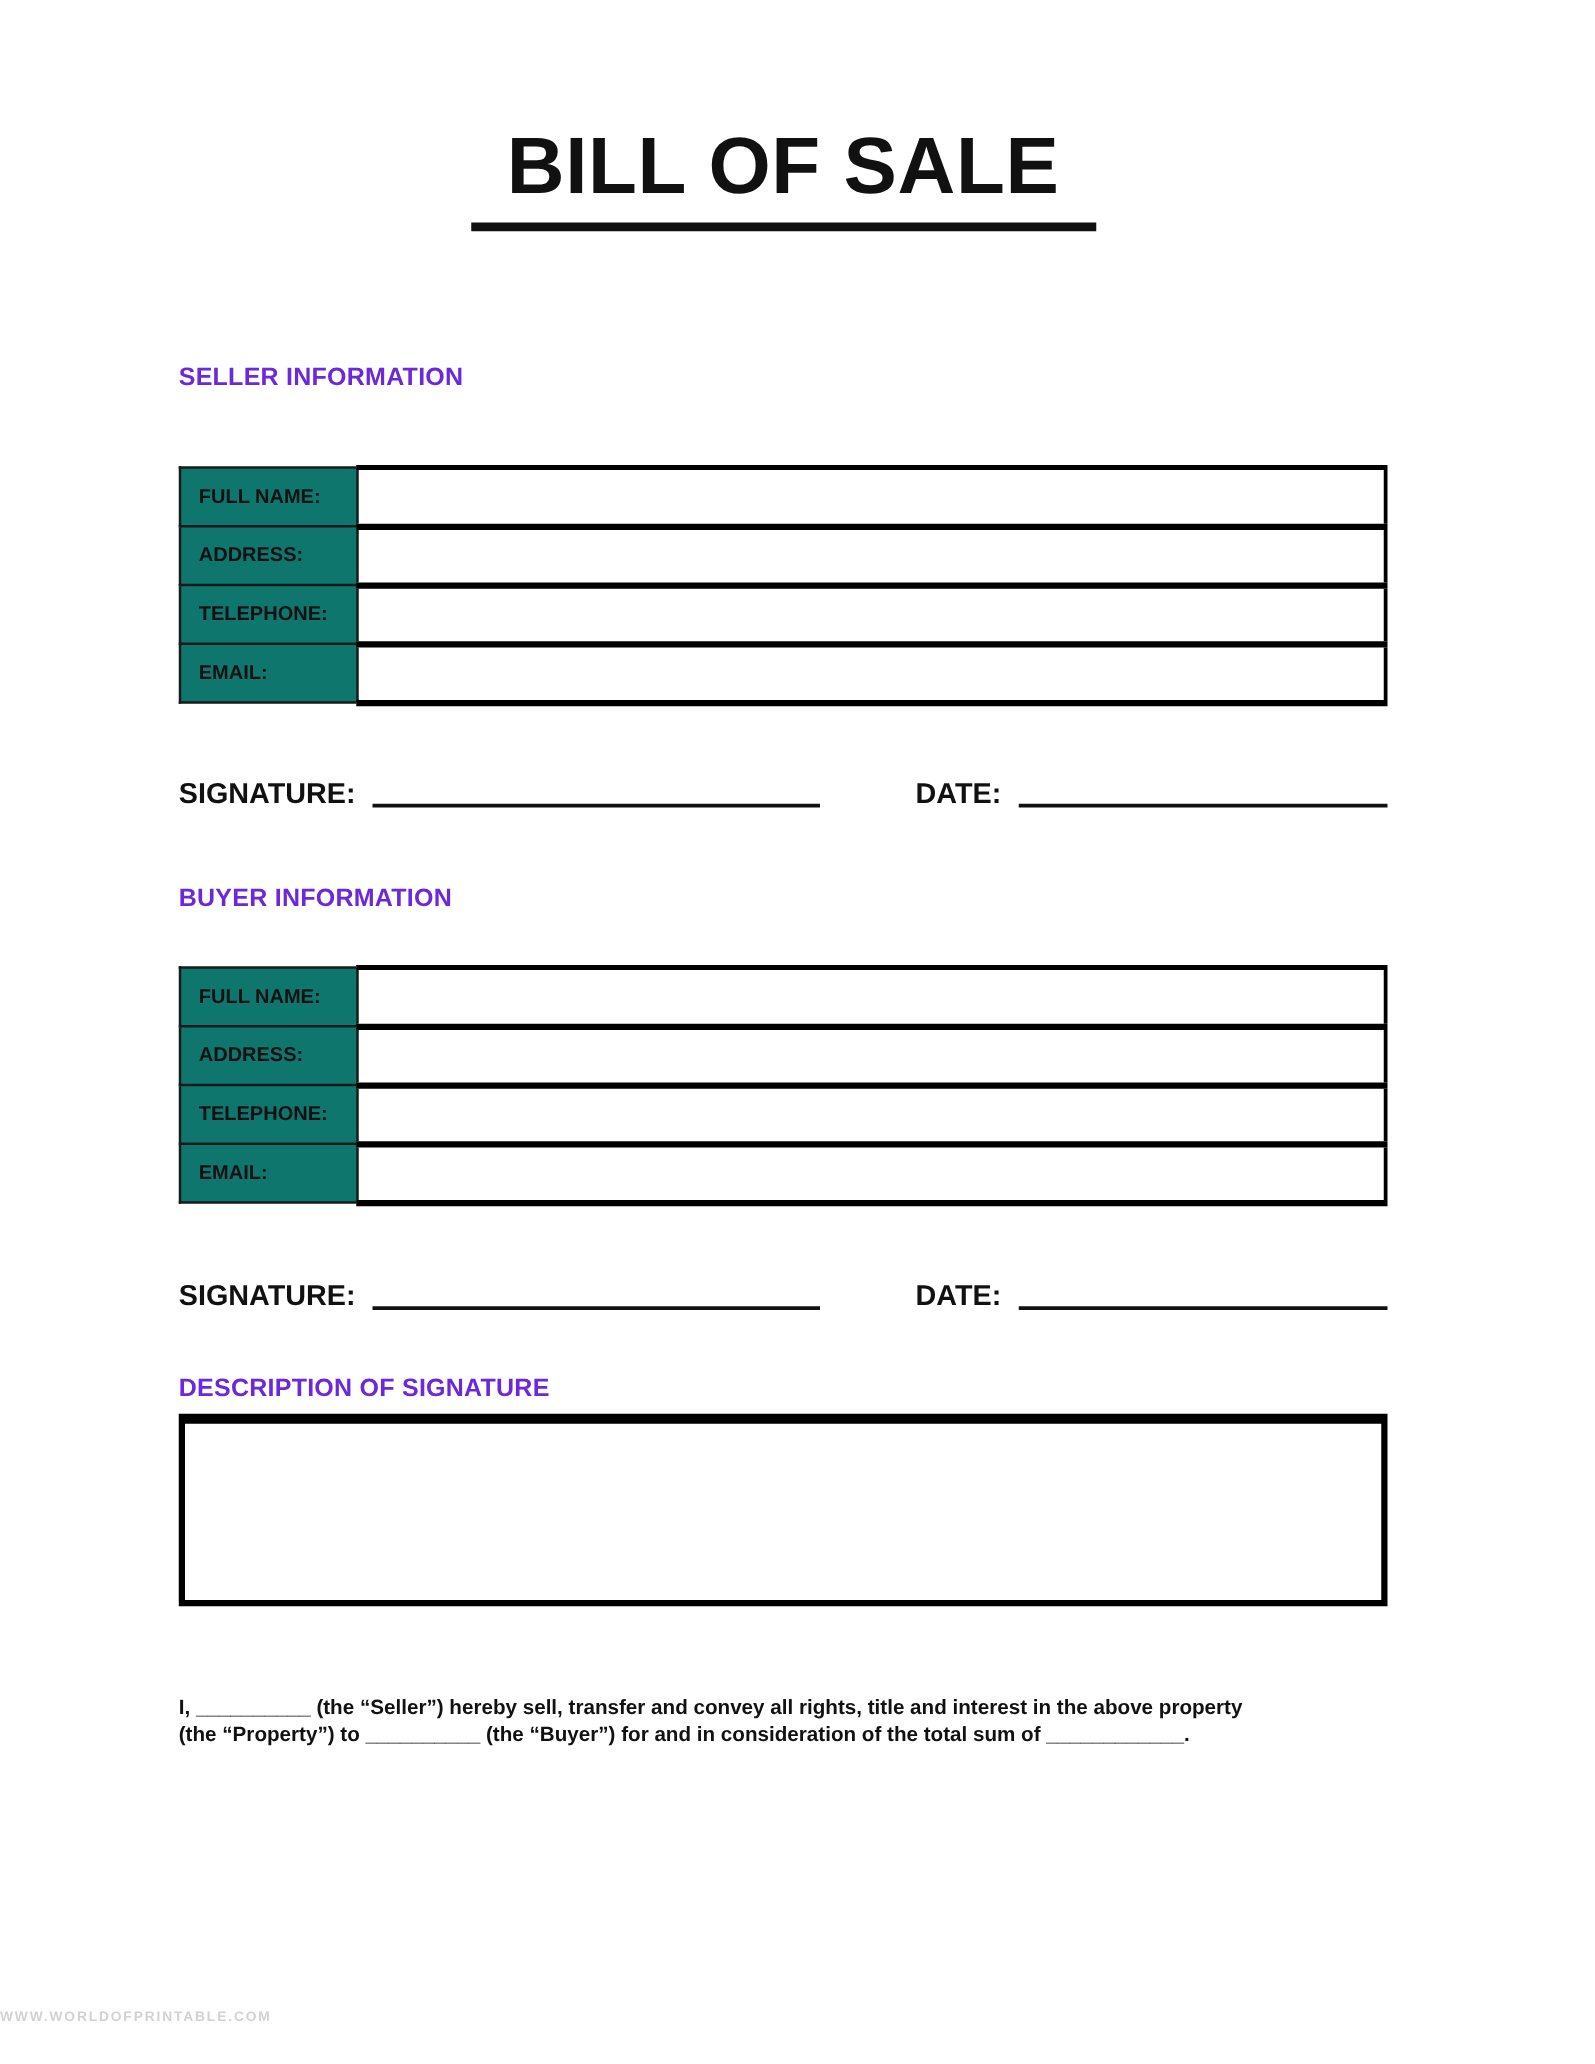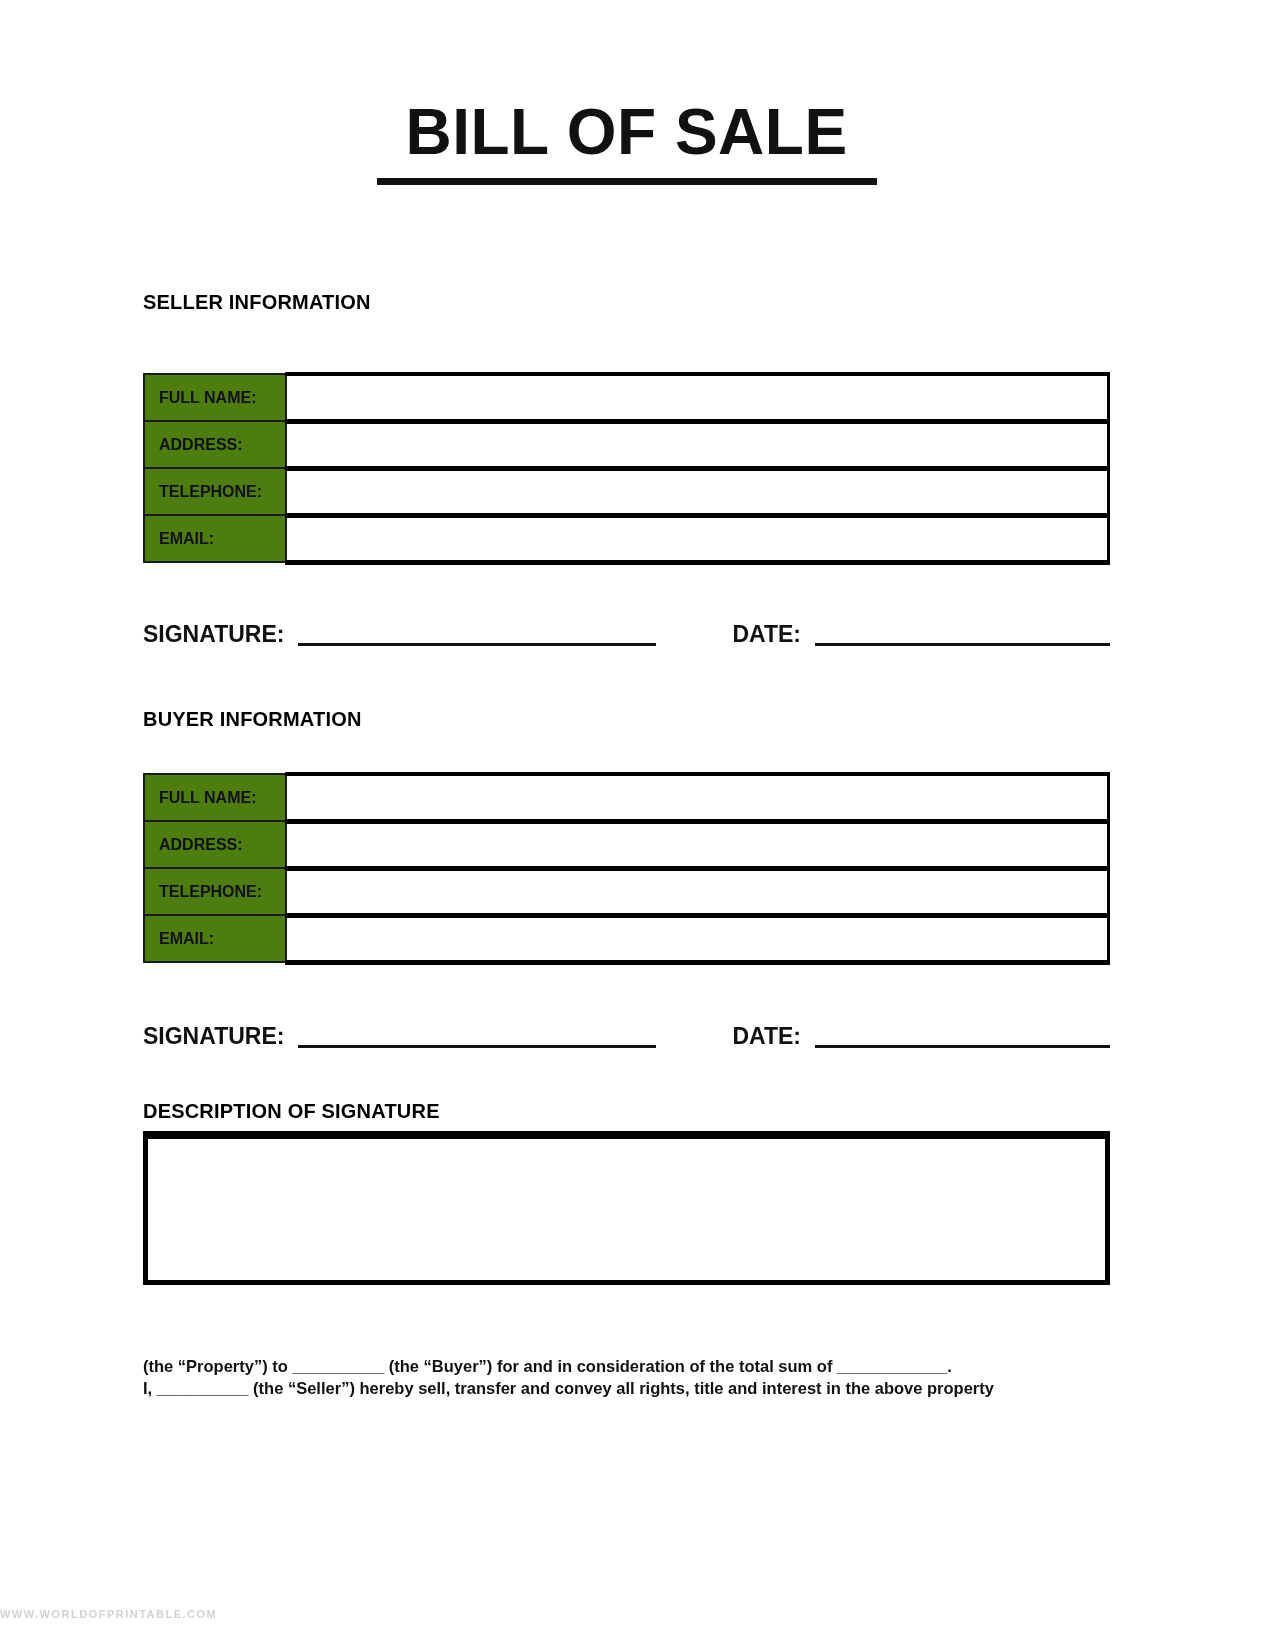--- a/index.html
+++ b/index.html
@@ -20,33 +20,33 @@
     font-size:64px; font-weight:bold; letter-spacing:0.5px;
     line-height:1.38; color:#111111;
   }
   .title-underline {
     width:500px; height:7px; background:#111111; margin:2px auto 0;
   }
 
   
   .section-heading {
     position:absolute;
-    font-size:20px; font-weight:bold; letter-spacing:0.2px; color:#000000;text-align:right;
+    font-size:20px; font-weight:bold; letter-spacing:0.2px; color:#6d28d9;text-align:right;
   }
 
   
   .info-table {
     position:absolute;
     border-collapse:collapse;
     table-layout:fixed;
   }
   .info-table td { box-sizing:border-box; }
   .info-table .label-cell {
     width:142px;
-    background:#4d7c0f;
+    background:#0f766e;
     border:2px solid #1a1a1a;
     font-size:16px; font-weight:bold;
     padding:0 6px 0 14px;
     height:47px;
     color:#111111;
   }
   .info-table .value-cell {
     background:#ffffff;
     border-top:4px solid #000000;
     border-bottom:5px solid #000000;
@@ -167,19 +167,19 @@
     <span class="line-spacer"></span>
     <span class="sig-label">DATE:</span>
     <span class="fill-line line-date"></span>
   </div>
 
   <div class="section-heading" style="top:1100px; left:143px;">DESCRIPTION OF SIGNATURE</div>
 
   <div class="desc-box content-x" style="top:1131px; position:absolute;"></div>
 
   <div class="legal" style="top:1356px; left:143px;">
+    <div class="legal-line">I, __________ (the “Seller”) hereby sell, transfer and convey all rights, title and interest in the above property</div>
     <div class="legal-line">(the “Property”) to __________  (the “Buyer”) for and in consideration of the total sum of ____________.</div>
-    <div class="legal-line">I, __________ (the “Seller”) hereby sell, transfer and convey all rights, title and interest in the above property</div>
   </div>
 
   <div class="footer">WWW.WORLDOFPRINTABLE.COM</div>
 
 </div>
 
 </body></html>

